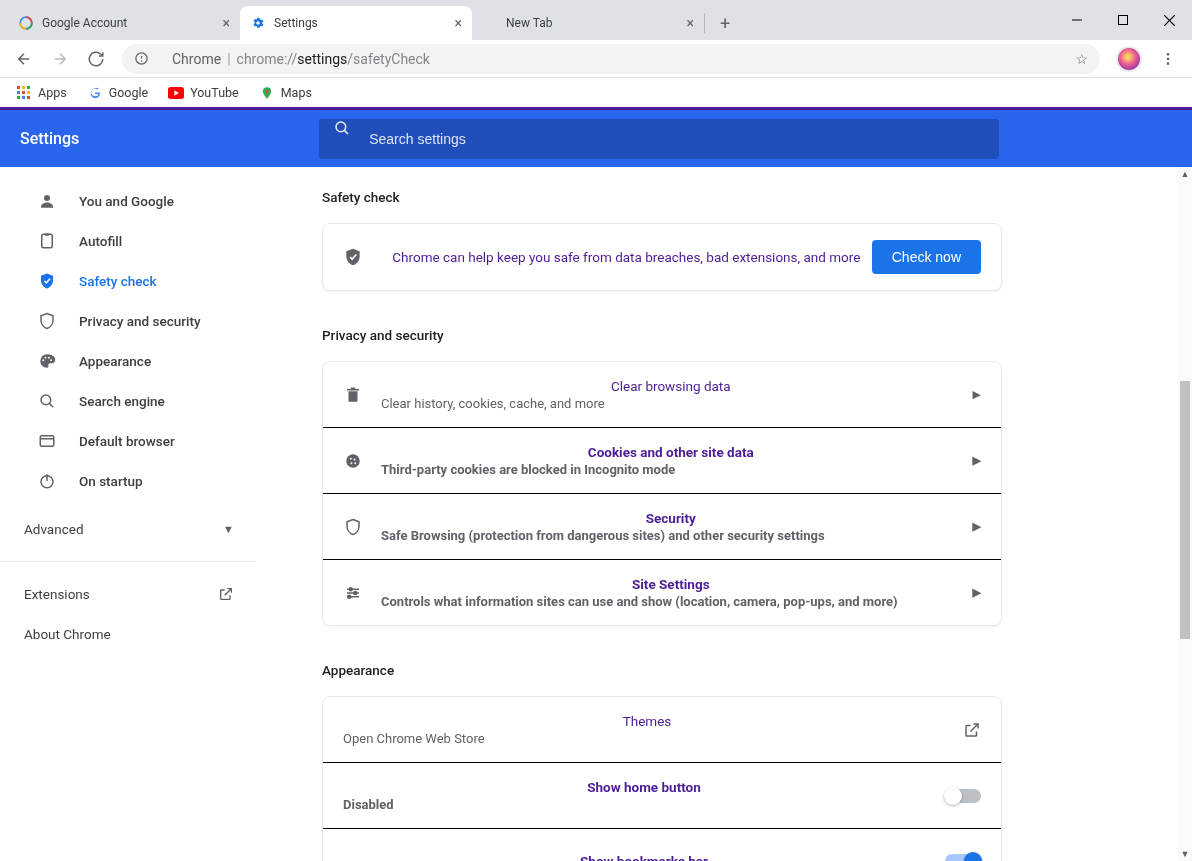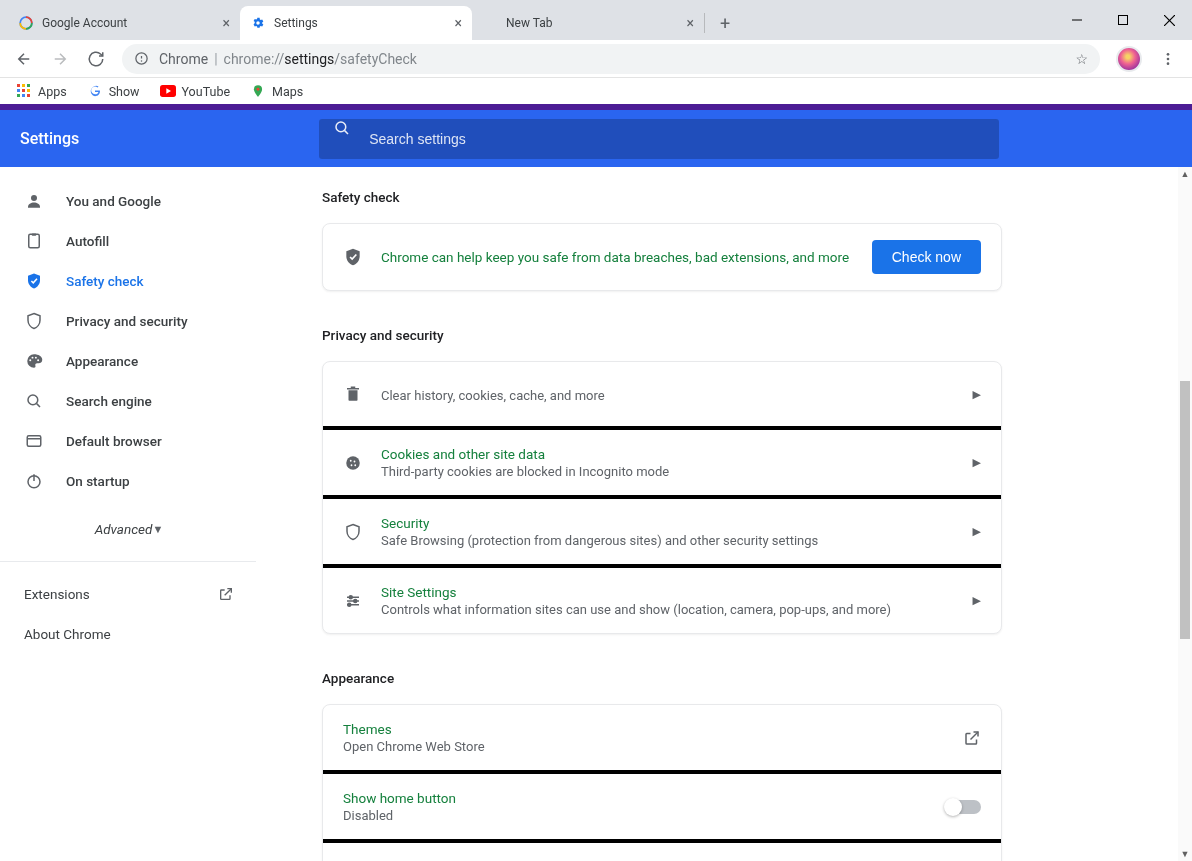--- a/index.html
+++ b/index.html
@@ -17,63 +17,63 @@
 .new-tab { width: 28px; height: 28px; display: flex; align-items: center; justify-content: center; color: #5f6368; font-size: 18px; margin-left: 6px; margin-bottom: 3px; cursor: pointer; }
 .window-controls { margin-left: auto; display: flex; height: 40px; }
 .win-btn { width: 46px; display: flex; align-items: center; justify-content: center; color: #000; cursor: pointer; }
 
 
 .toolbar { height: 38px; background: #fff; border-bottom: 1px solid #e3e3e3; display: flex; align-items: center; padding: 0 8px; gap: 4px; }
 .tool-btn { width: 32px; height: 32px; display: flex; align-items: center; justify-content: center; color: #5f6368; border-radius: 50%; cursor: pointer; }
 .tool-btn.disabled { color: #babcbe; cursor: default; }
 .omnibox { flex: 1; height: 30px; background: #f1f3f4; border-radius: 15px; display: flex; align-items: center; padding: 0 12px; margin: 0 6px; font-size: 14px; color: #202124; }
 .omnibox .secure { color: #5f6368; margin-right: 10px; }
-.omnibox .label { color: #5f6368; }
+.omnibox .label { color: #5f6368; margin-left: 13px; }
 .omnibox .sep { color: #9aa0a6; margin: 0 6px; }
 .omnibox .url { color: #80868B; }
 .omnibox .url b { color: #202124; font-weight: 400; }
 .omnibox .star { margin-left: auto; color: #5f6368; }
 .avatar { width: 26px; height: 26px; border-radius: 50%; background: radial-gradient(circle at 45% 40%, #f6d365 10%, #f06292 40%, #7b1fa2 90%); border: 2px solid #e8eaed; margin: 0 6px; cursor: pointer; }
 
 
-.bookmarks { height: 32px; background: #fff; border-bottom: 6px solid #4c1d95; display: flex; align-items: center; padding: 0 10px; gap: 8px; }
+.bookmarks { height: 32px; background: #fff; border-bottom: 3px solid #4c1d95; display: flex; align-items: center; padding: 0 10px; gap: 8px; }
 .bookmark { display: flex; align-items: center; gap: 6px; font-size: 12.5px; color: #3c4043; padding: 4px 6px; cursor: pointer; }
 .bookmark .bicon { width: 16px; height: 16px; display: inline-flex; align-items: center; justify-content: center; }
 
 
 .settings-header { height: 57px; background: #2a65f0; display: flex; align-items: center; padding: 0 20px; }
 .settings-title { color: #fff; font-size: 16px; font-weight: 500; margin-right: 240px; }
 .search-settings { flex: 0 0 680px; height: 40px; background: rgba(0,0,0,0.22); border-radius: 3px; display: flex; padding: 0 14px; color: rgba(255,255,255,0.85); }
 .search-settings .sicon { margin-right: 18px; }
 .search-settings input { background: transparent; border: none; outline: none; color: #fff; font-size: 14px; flex: 1; }
 .search-settings input::placeholder { color: rgba(255,255,255,0.85); }
 
 
 .page-body { display: flex; height: calc(861px - 40px - 38px - 32px - 57px); background: #fff; position: relative; }
 
 
 .sidebar { width: 256px; padding-top: 14px; }
-.side-item { height: 40px; display: flex; align-items: center; padding-left: 24px; font-size: 13.5px; color: #3c4043; font-weight: 500; cursor: pointer; gap: 22px; }
+.side-item { height: 40px; display: flex; align-items: center; padding-left: 37px; font-size: 13.5px; color: #3c4043; font-weight: 500; cursor: pointer; gap: 22px; }
 .side-item.active { color: #1a73e8; }
 .side-item .icon { width: 20px; color: #5f6368; display: inline-flex; align-items: center; justify-content: center; }
 .side-item.active .icon { color: #1a73e8; }
-.side-advanced { height: 40px; display: flex; align-items: center; justify-content: center; padding: 0 22px 0 24px; font-size: 13.5px; color: #3c4043; cursor: pointer; margin-top: 8px; font-style: italic; }
+.side-advanced { height: 40px; display: flex; align-items: center; justify-content: space-between; padding: 0 22px 0 24px; font-size: 13.5px; color: #3c4043; cursor: pointer; margin-top: 8px; }
 .side-divider { height: 1px; background: #e8eaed; margin: 12px 0; }
 .side-link { height: 40px; display: flex; align-items: center; justify-content: space-between; padding: 0 22px 0 24px; font-size: 13.5px; color: #3c4043; cursor: pointer; }
 
 
 .main { flex: 1; overflow-y: auto; padding: 22px 0 0 0; }
 .main-inner { width: 680px; margin-left: 66px; }
 .section-title { font-size: 13.5px; color: #202124; margin-bottom: 18px; font-weight: 500; }
 .card { background: #fff; border: 1px solid #e8e9eb; border-radius: 8px; box-shadow: 0 1px 2px rgba(60,64,67,0.08); margin-bottom: 36px; }
 .card-row { display: flex; align-items: center; padding: 16px 20px; min-height: 64px; }
-.card-row + .card-row { border-top: 4px solid #000000; }
+.card-row + .card-row { border-top: 1px solid #000000; font-weight: bold; }
 .row-icon { width: 20px; color: #5f6368; margin-right: 18px; display: inline-flex; align-items: center; justify-content: center; flex-shrink: 0; }
 .row-text { flex: 1; }
-.row-title { font-size: 13.5px; color: #15803d; }
+.row-title { font-size: 13.5px; color: #4c1d95; text-align: center; }
 .row-sub { font-size: 13px; color: #5f6368; margin-top: 2px; }
 .row-action { margin-left: 12px; color: #5f6368; }
 .btn-primary { background: #1a73e8; color: #fff; border: none; border-radius: 4px; padding: 9px 20px; font-size: 14px; font-weight: 500; cursor: pointer; }
 .chev { font-size: 11px; color: #5f6368; }
 
 .toggle { width: 36px; height: 14px; background: #bdc1c6; border-radius: 7px; position: relative; cursor: pointer; }
 .toggle .knob { width: 18px; height: 18px; background: #fff; border-radius: 50%; position: absolute; top: -2px; left: -1px; box-shadow: 0 1px 3px rgba(0,0,0,0.3); }
 .toggle.on { background: #a8c7fa; }
 .toggle.on .knob { left: auto; right: -1px; background: #1a73e8; }
 
@@ -194,21 +194,21 @@
         </svg>
       </span>
     <span>Apps</span>
   </div>
   <div class="bookmark">
     <span class="bicon">
         <svg width="14" height="14" viewBox="0 0 24 24">
           <path d="M12 11v2.5h5.8c-.5 2.4-2.6 4-5.8 4a6.5 6.5 0 1 1 4.3-11.4l1.8-1.8A9 9 0 1 0 12 21c5 0 8.5-3.5 8.5-8.5 0-.5 0-1-.1-1.5H12z" fill="#4285F4"></path>
         </svg>
       </span>
-    <span>Show</span>
+    <span>Google</span>
   </div>
   <div class="bookmark">
     <span class="bicon">
         <svg width="16" height="12" viewBox="0 0 24 18">
           <rect width="24" height="18" rx="4" fill="#FF0000"></rect>
           <path d="M9.5 5v8l7-4z" fill="#fff"></path>
         </svg>
       </span>
     <span>YouTube</span>
   </div>
@@ -355,20 +355,21 @@
       <div class="card">
         <div class="card-row">
           <span class="row-icon">
               <svg width="18" height="18" viewBox="0 0 24 24" fill="#5f6368">
                 <path d="M6 7h12v13a1 1 0 0 1-1 1H7a1 1 0 0 1-1-1V7z"></path>
                 <rect x="4" y="4" width="16" height="2"></rect>
                 <rect x="9" y="2" width="6" height="2"></rect>
               </svg>
             </span>
           <div class="row-text">
+              <div class="row-title">Clear browsing data</div>
               <div class="row-sub">Clear history, cookies, cache, and more</div>
             </div>
           <span class="row-action chev">▶</span>
         </div>
         <div class="card-row">
           <span class="row-icon">
               <svg width="18" height="18" viewBox="0 0 24 24" fill="#5f6368">
                 <circle cx="12" cy="12" r="9"></circle>
                 <circle cx="9" cy="9" r="1.2" fill="#fff"></circle>
                 <circle cx="14" cy="10" r="1.2" fill="#fff"></circle>

